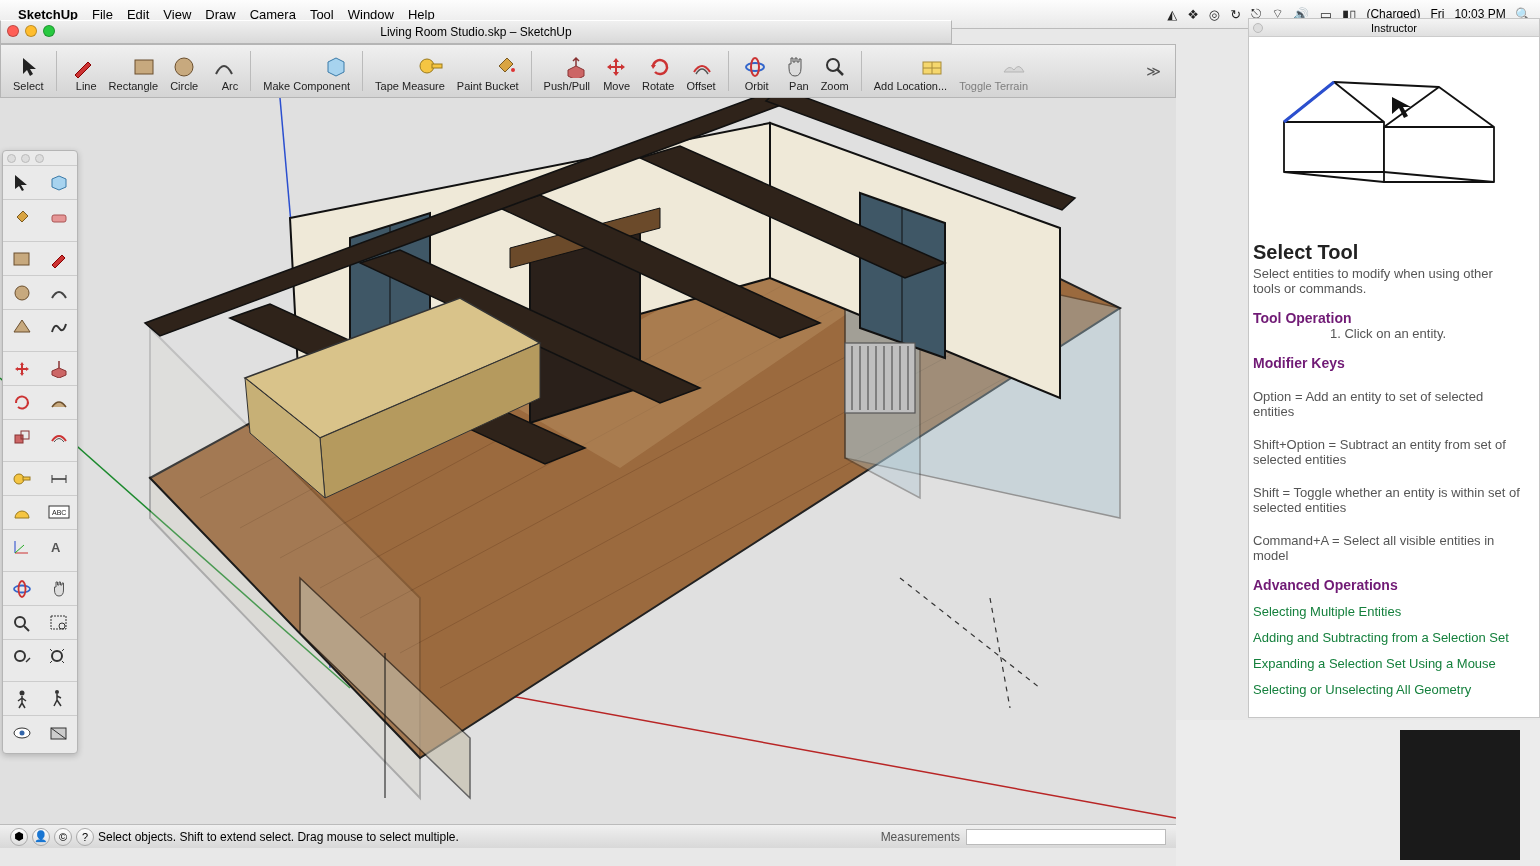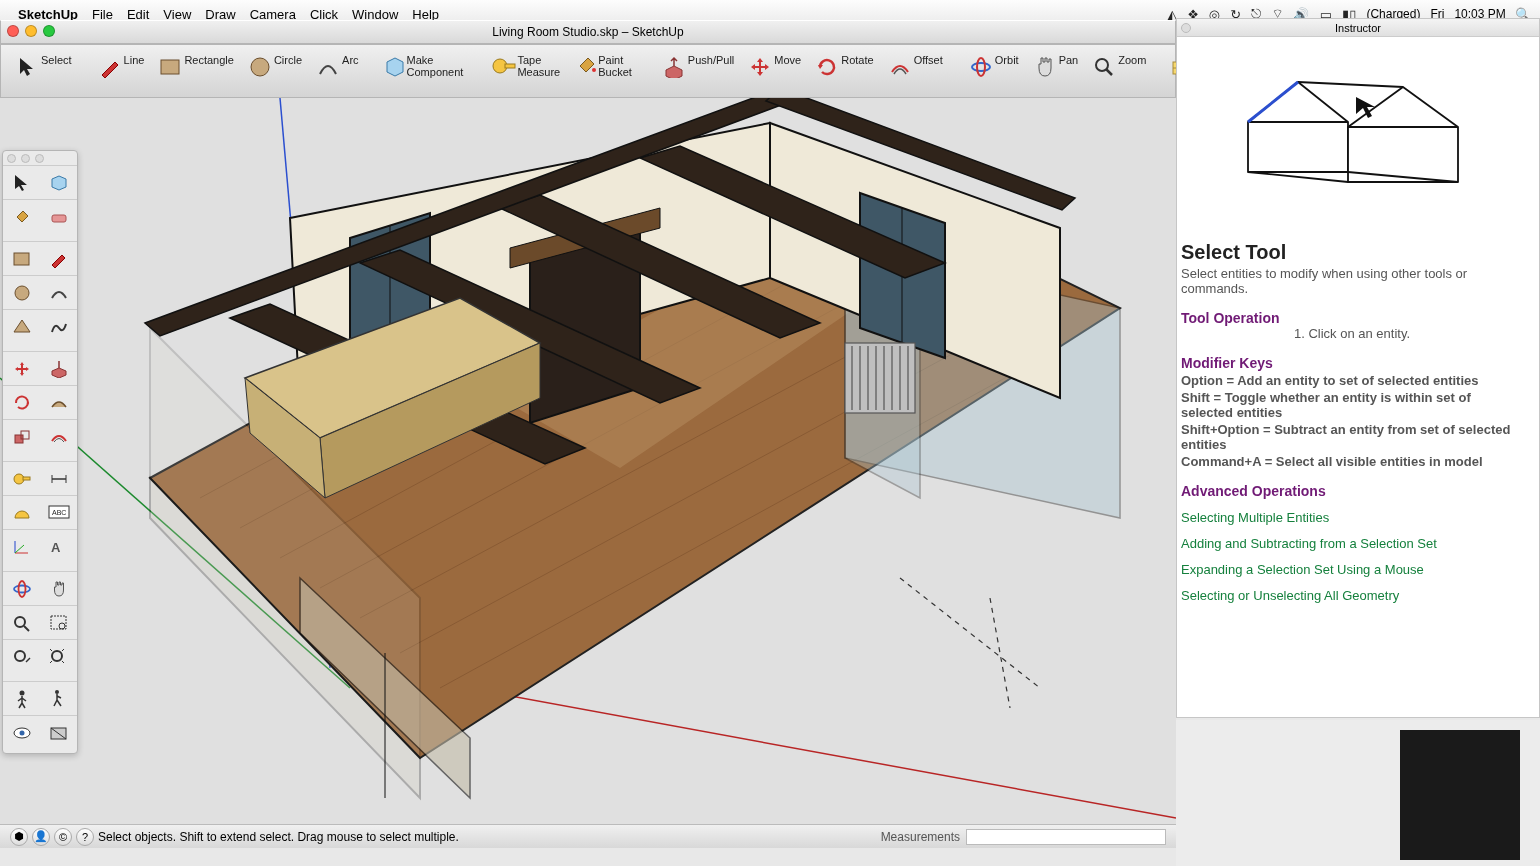--- a/index.html
+++ b/index.html
@@ -7,28 +7,28 @@
 
 
 .osx-menubar { position:absolute; top:0; left:0; right:0; height:20px; background:linear-gradient(#fdfdfd,#e8e8e8); border-bottom:1px solid #bbb; display:flex; align-items:center; font-size:13px; padding:14px 8px; }
 .osx-menubar .apple { margin-right:10px; font-size:15px;}
 .osx-menubar .appname { font-weight:bold; margin-right:14px;}
 .osx-menubar .m { margin-right:14px; }
 .osx-right { margin-left:auto; display:flex; align-items:center; gap:10px; font-size:12px;}
 .osx-right .ico { font-size:13px; opacity:.85;}
 
 
-.winbar { position:absolute; top:20px; left:0; width:1176px; height:24px; background:linear-gradient(#f0f0f0,#d9d9d9); border:1px solid #b5b5b5; border-top:1px solid #fff; display:flex; align-items:center; justify-content:center; font-size:12px;}
+.winbar { position:absolute; top:20px; left:0; width:952px; height:24px; background:linear-gradient(#f0f0f0,#d9d9d9); border:1px solid #b5b5b5; border-top:1px solid #fff; display:flex; align-items:center; justify-content:center; font-size:12px;}
 .traffic { position:absolute; left:6px; top:4px; display:flex; gap:6px;}
 .tlight { width:12px; height:12px; border-radius:50%; border:1px solid rgba(0,0,0,.25);}
 .red{background:#ff5f57;} .yel{background:#ffbd2e;} .grn{background:#28c940;}
 
 
 .toolbar { position:absolute; top:44px; left:0; width:1176px; height:54px; background:linear-gradient(#f0f0f0,#d4d4d4); border:1px solid #b5b5b5; display:flex; align-items:center; padding:0 6px; }
-.tbtn { display:flex; flex-direction:row; align-items:flex-start; font-size:11px; color:#222; padding:2px 6px 0 6px; height:50px; justify-content:flex-start;margin-top:12px;}
+.tbtn { display:flex; flex-direction:column; align-items:flex-end; font-size:11px; color:#222; padding:2px 6px 0 6px; height:50px; justify-content:flex-start;margin-top:12px;}
 .tbtn .ic { width:28px; height:26px; display:flex; align-items:center; justify-content:center;}
 .sep { width:1px; height:40px; background:#bbb; margin:0 6px;}
 .chev { margin-left:auto; font-size:14px; color:#555; padding-right:8px;}
 
 
 .viewport { position:absolute; top:98px; left:0; width:1176px; height:726px; background:#e0e0e0; overflow:hidden;}
 .viewport svg { width:100%; height:100%; display:block;}
 
 
 .palette { position:absolute; top:150px; left:2px; width:76px; background:#eaeaea; border:1px solid #b5b5b5; border-radius:4px; padding-bottom:4px; box-shadow:0 2px 6px rgba(0,0,0,.2);}
@@ -39,49 +39,49 @@
 .pcell.gap { height:8px; background:#eaeaea; border:none;}
 
 
 .statusbar { position:absolute; top:824px; left:0; width:1176px; height:24px; background:linear-gradient(#f0f0f0,#d8d8d8); border-top:1px solid #bbb; display:flex; align-items:center; padding:0 10px; font-size:12px;}
 .statusbar .hint { margin-left:0;}
 .statusbar .meas { margin-left:auto; color:#555;text-align:right;}
 .measbox { width:200px; height:16px; background:#fff; border:1px solid #bbb; margin-left:6px;}
 .sbtn{width:18px;height:18px;border-radius:50%;border:1px solid #aaa;background:linear-gradient(#fff,#ddd);display:flex;align-items:center;justify-content:center;font-size:11px;margin-right:4px;}
 
 
-.instructor { position:absolute; top:18px; right:0; width:364px; height:700px; background:#fff; border:1px solid #c6c6c6; display:flex; flex-direction:column;}
+.instructor { position:absolute; top:18px; right:0; width:292px; height:700px; background:#fff; border:1px solid #c6c6c6; display:flex; flex-direction:column;}
 .instructor .ibar { height:18px; background:linear-gradient(#f4f4f4,#e0e0e0); border-bottom:1px solid #ccc; display:flex; align-items:center; justify-content:center; font-size:11px; position:relative;}
 .instructor .ibar .x{ position:absolute; left:4px; width:10px;height:10px;border-radius:50%;background:#ddd;border:1px solid #bbb;}
 .instructor .ill { height:200px; display:flex; align-items:center; justify-content:center;}
 .instructor .body { padding:0 18px 8px 4px; font-size:13px; color:#555;}
 .instructor h2 { font-size:20px; color:#222; margin-top:4px;}
 .instructor h3 { font-size:14px; color:#701a75; margin-top:14px;}
 .instructor ol{ list-style-position: inside; margin-left:2px;text-align:center;}
 .instructor a{ color:#15803d; text-decoration:none; display:block; margin-top:11px;}
 .instructor .desc{ margin-top:2px; }
-.instructor .mk{ margin-top:2px;font-weight:bold; }
+.instructor .mk{ margin-top:18px; }
 
 
 .bgstripe{ position:absolute; top:720px; right:0; width:364px; height:146px; background:#ececec;}
 .bgstripe .dark{ position:absolute; right:20px; top:10px; width:120px; height:130px; background:#1a1a1a;}
 
 </style>
 </head>
 <body>
 
 <div class="osx-menubar">
   <span class="apple"></span>
   <span class="appname">SketchUp</span>
   <span class="m">File</span>
   <span class="m">Edit</span>
   <span class="m">View</span>
   <span class="m">Draw</span>
   <span class="m">Camera</span>
-  <span class="m">Click</span>
+  <span class="m">Tool</span>
   <span class="m">Window</span>
   <span class="m">Help</span>
   <div class="osx-right">
     <span class="ico">◭</span>
     <span class="ico">❖</span>
     <span class="ico">◎</span>
     <span class="ico">↻</span>
     <span class="ico">⎋</span>
     <span class="ico">⌔</span>
     <span class="ico">🔊</span>
@@ -572,22 +572,22 @@
   </div>
   <div class="body">
     <h2>Select Tool</h2>
     <div class="desc">Select entities to modify when using other tools or commands.</div>
     <h3>Tool Operation</h3>
     <ol>
         <li>Click on an entity.</li>
       </ol>
     <h3>Modifier Keys</h3>
     <div class="mk">Option = Add an entity to set of selected entities</div>
+    <div class="mk">Shift+Option = Subtract an entity from set of selected entities</div>
     <div class="mk">Shift = Toggle whether an entity is within set of selected entities</div>
-    <div class="mk">Shift+Option = Subtract an entity from set of selected entities</div>
     <div class="mk">Command+A = Select all visible entities in model</div>
     <h3>Advanced Operations</h3>
     <a href="#">Selecting Multiple Entities</a>
     <a href="#">Adding and Subtracting from a Selection Set</a>
     <a href="#">Expanding a Selection Set Using a Mouse</a>
     <a href="#">Selecting or Unselecting All Geometry</a>
   </div>
 </div>
 
 </body></html>

